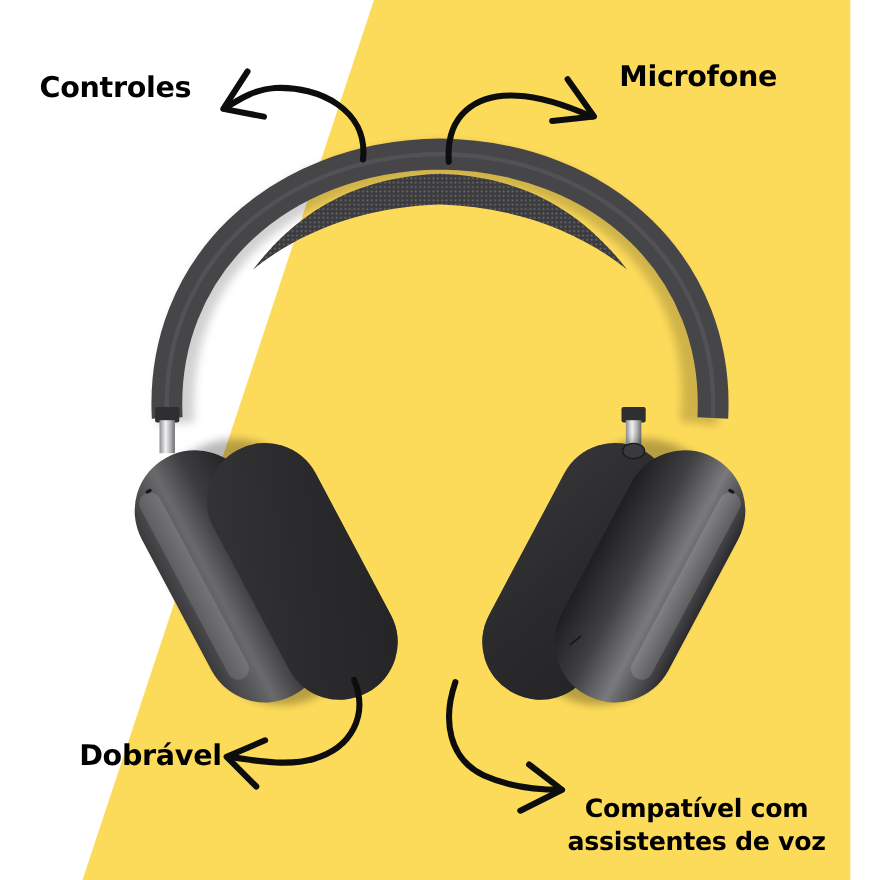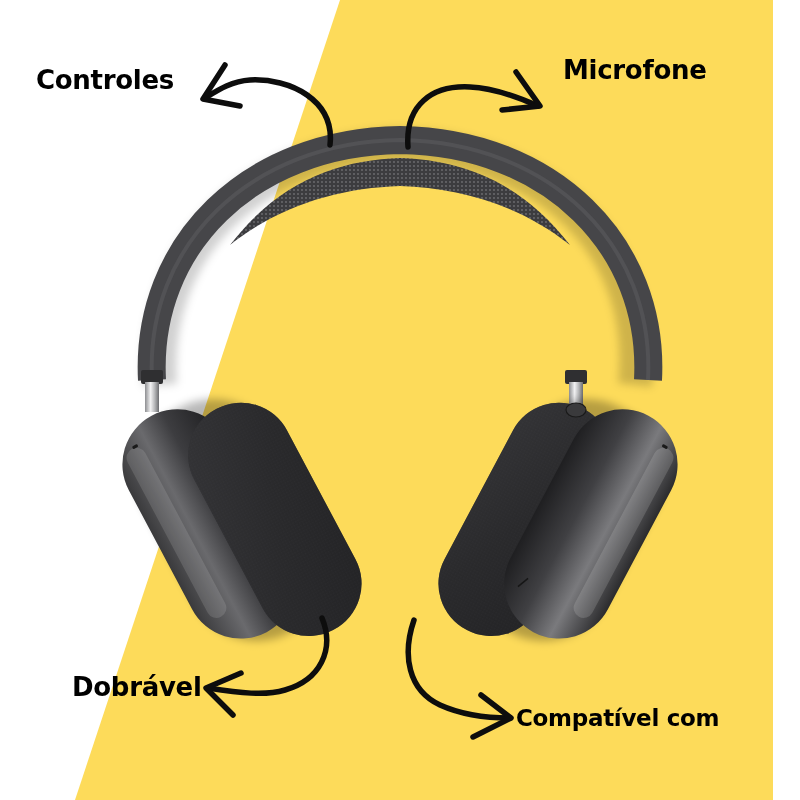--- a/index.html
+++ b/index.html
@@ -28,21 +28,21 @@
       font-weight: bold;
       font-size: 26px;
       line-height: 30px;
       letter-spacing: -0.3px;
       white-space: nowrap;
     }
     .label span { display: block; }
     .label-tl { left: 36px; top: 65px; text-align: left; }
     .label-tr { left: 563px; top: 55px; text-align: left; }
     .label-bl { left: 52px; top: 672px; text-align: right; margin-left: 20px; }
-    .label-br { left: 516px; top: 703px; text-align: center; font-size: 23px; line-height: 30px; }
+    .label-br { left: 516px; top: 721px; text-align: center; font-size: 23px; line-height: 30px; }
   </style>
 </head>
 <body>
 
 <div class="canvas">
 
   <svg class="bg-svg" viewBox="0 0 800 800">
     <rect x="0" y="0" width="800" height="800" fill="#ffffff"></rect>
     <polygon points="340,0 773,0 773,800 75,800" fill="#fddb5a"></polygon>
   </svg>
@@ -155,15 +155,16 @@
   <div class="label label-tr">
     <span>Microfone</span>
   </div>
 
   <div class="label label-bl">
     <span>Dobrável</span>
   </div>
 
   <div class="label label-br">
     <span>Compatível com</span>
+    <span>assistentes de voz</span>
   </div>
 
 </div>
 
 </body></html>

